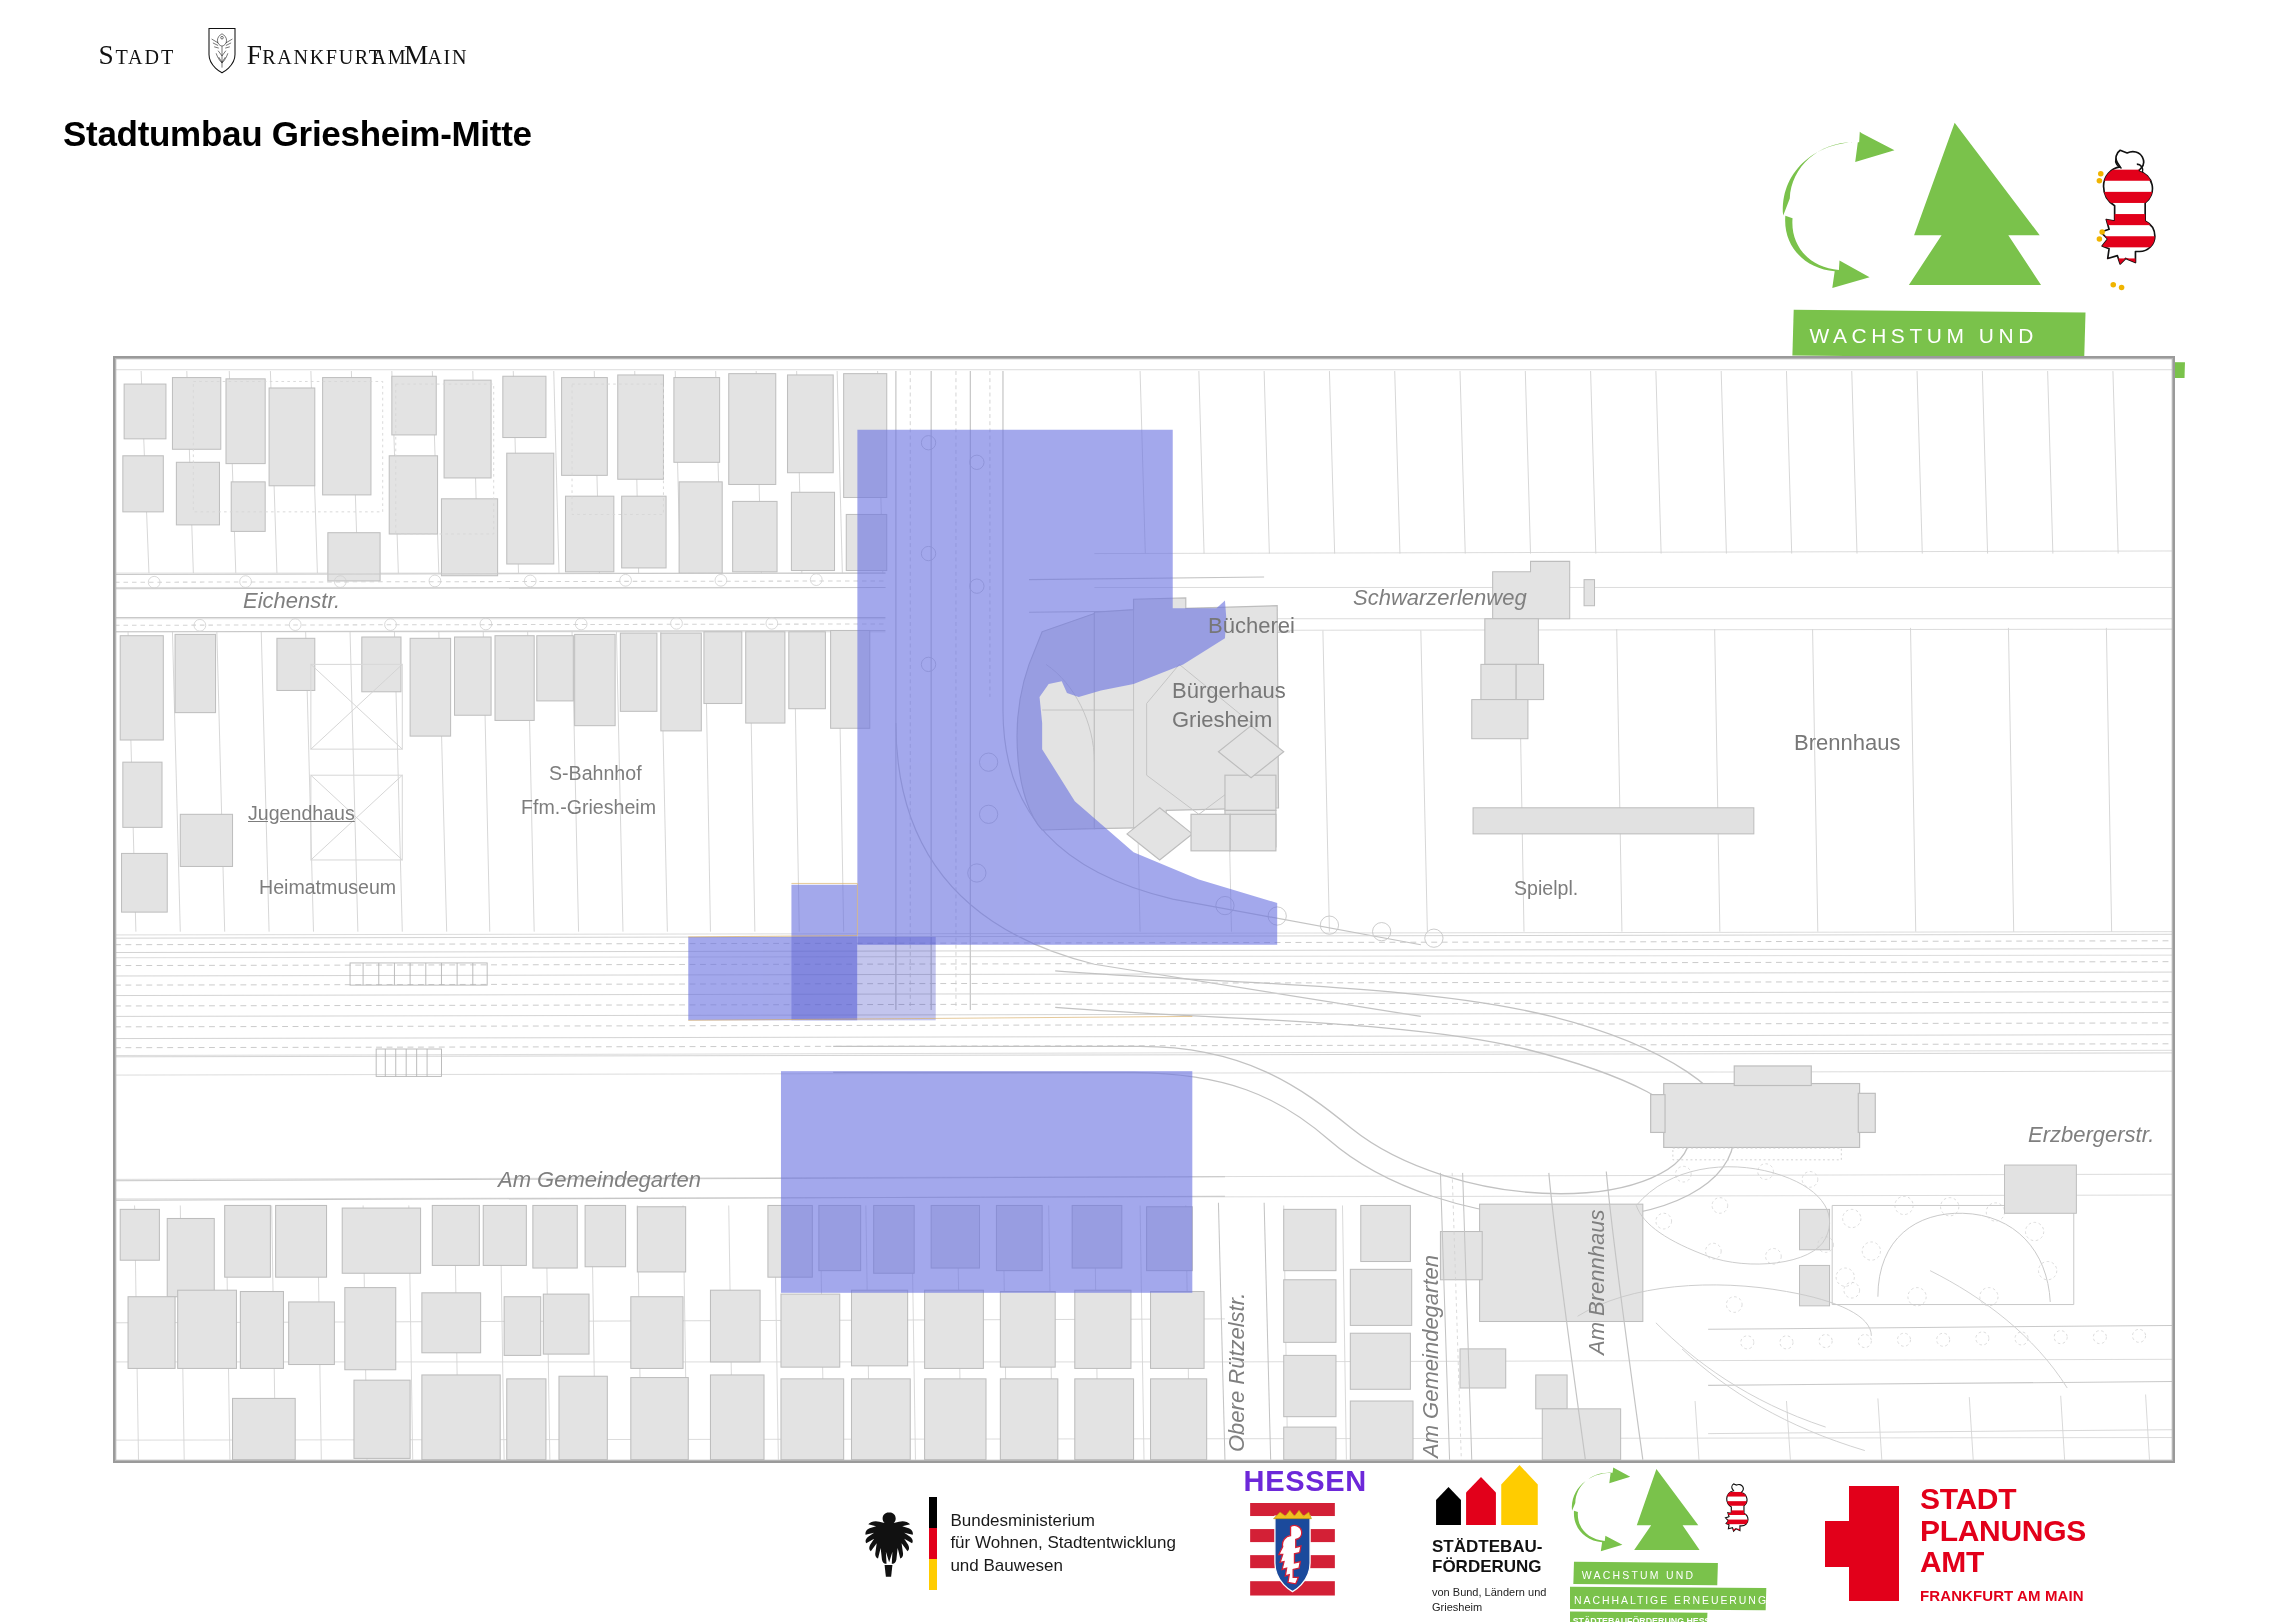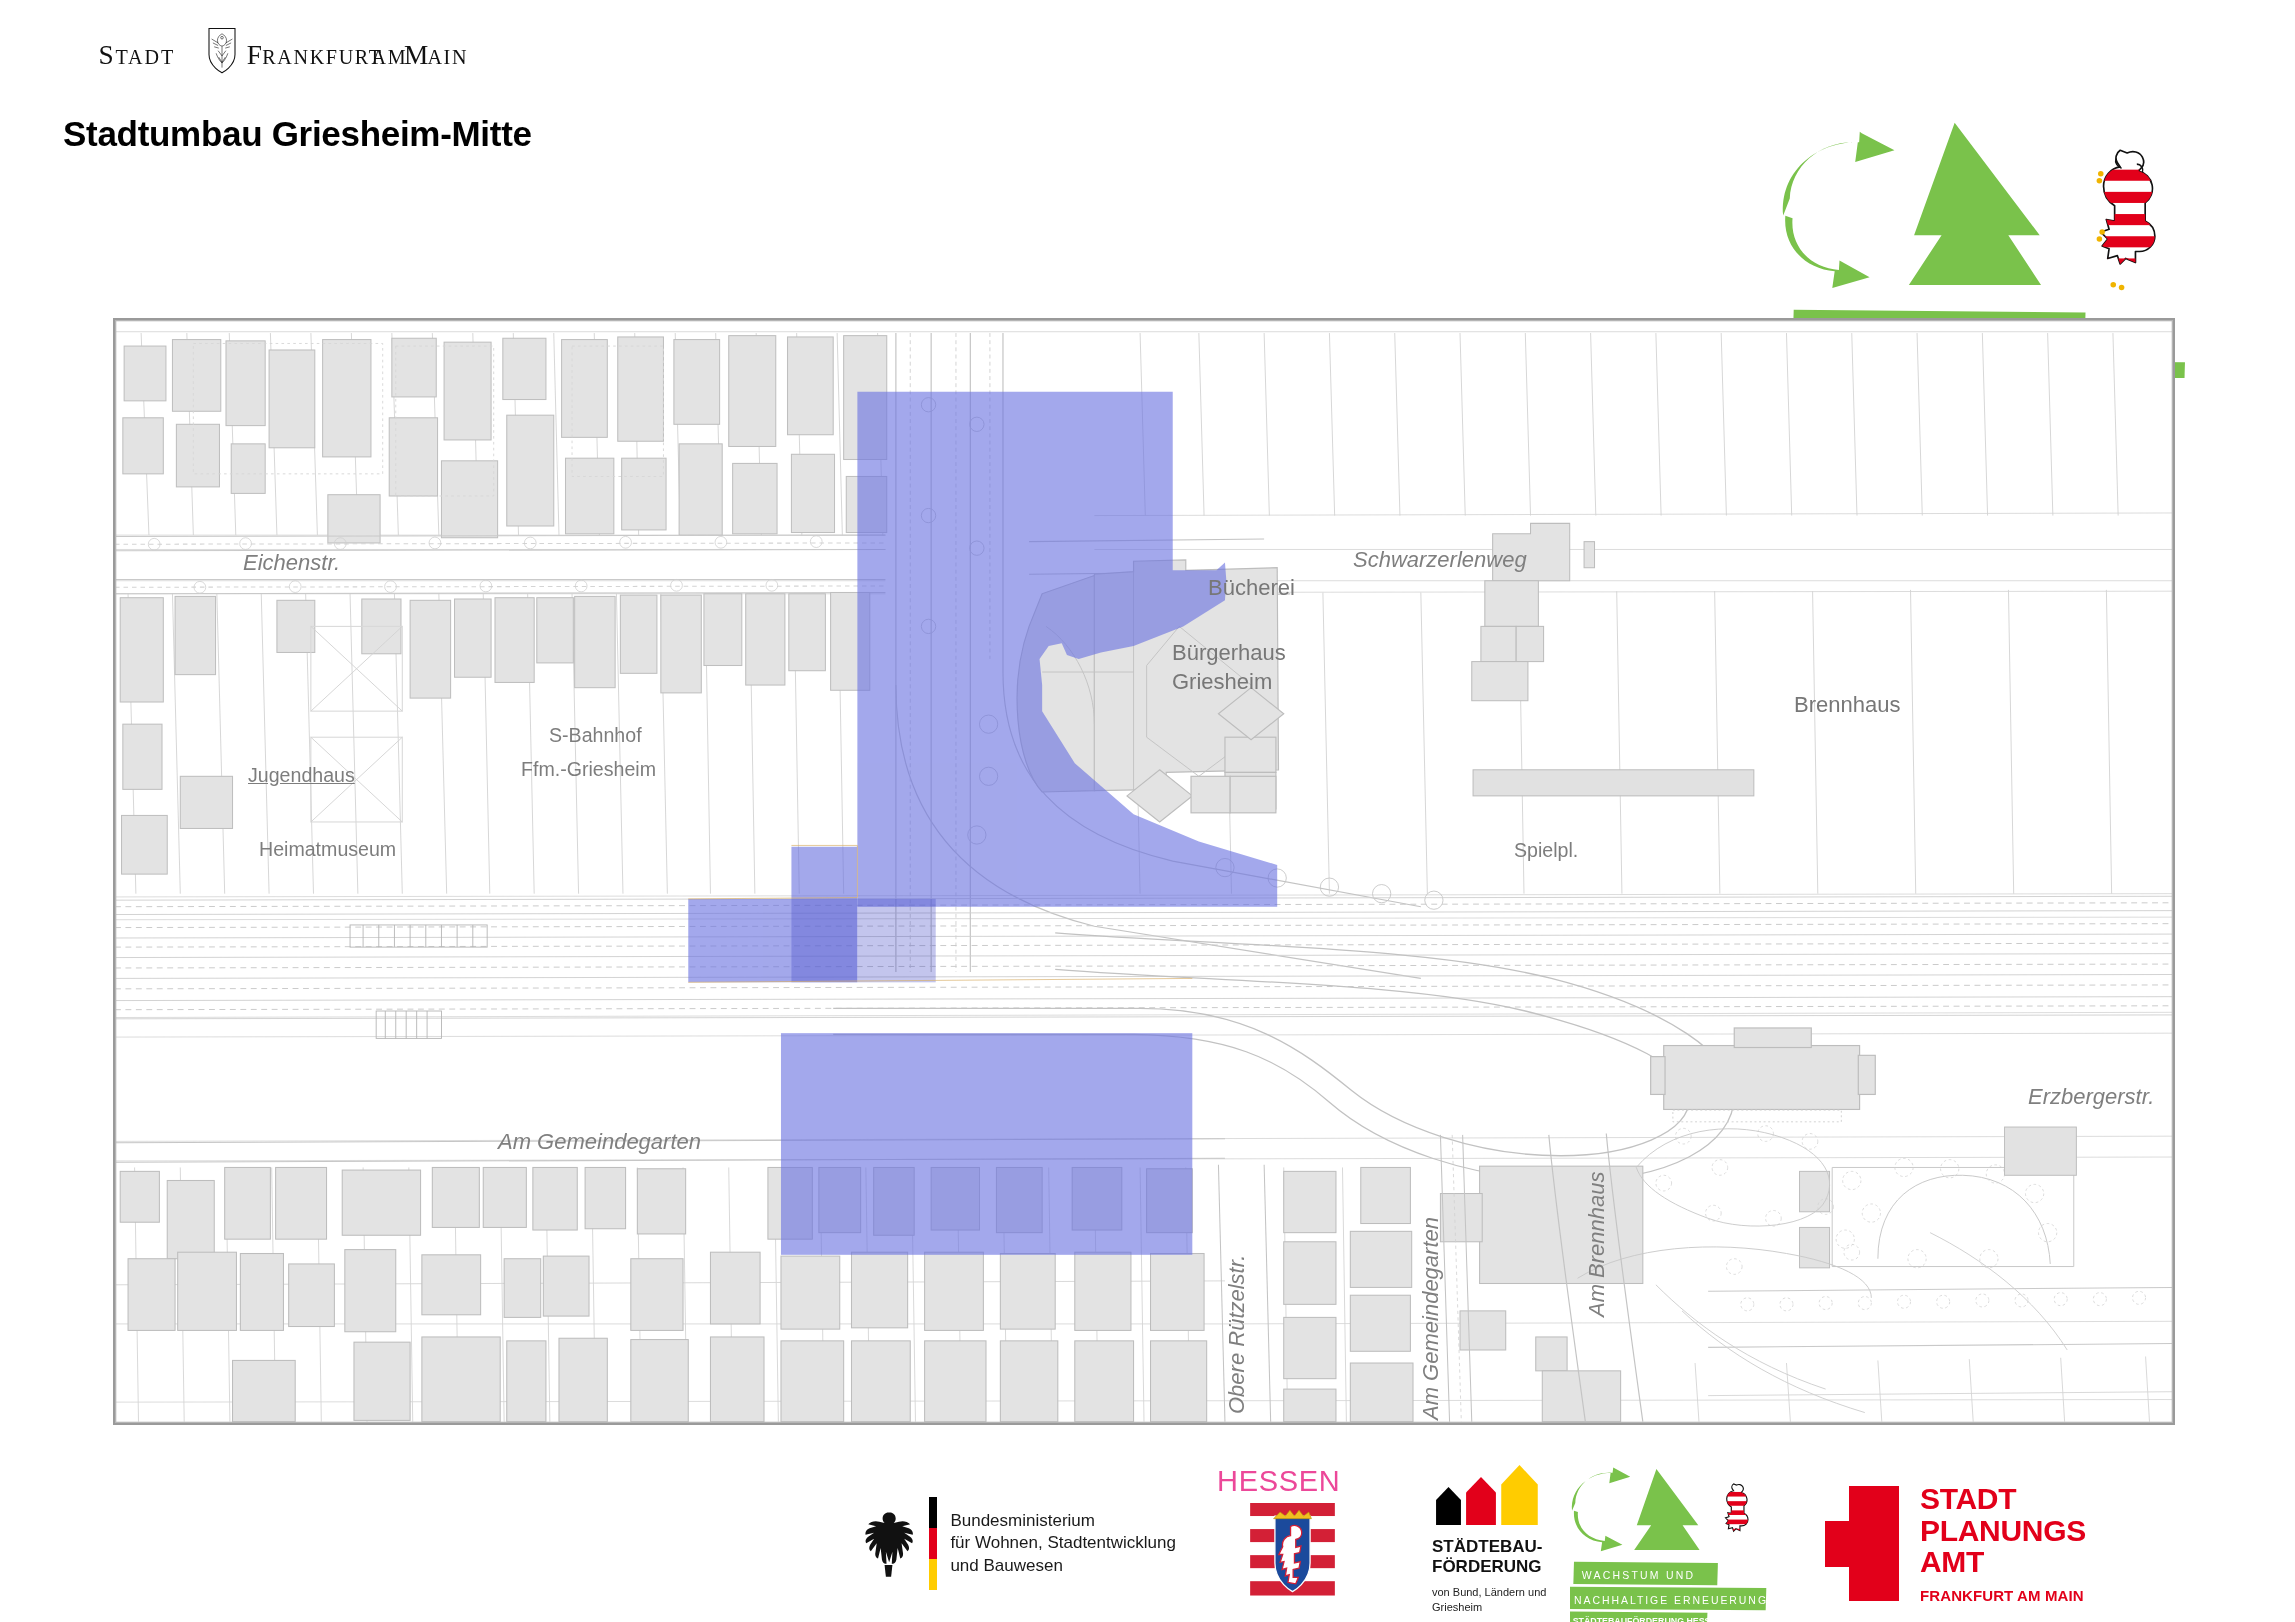--- a/index.html
+++ b/index.html
@@ -26,21 +26,21 @@
     color: #000; line-height: 1.05; margin-top: 10.5px; white-space: nowrap;
     font-family: "Liberation Sans", sans-serif;
   }
 
   
   .prog-logo { position: absolute; right: 59px; top: 116px; width: 458px; height: 262px; }
   .prog-logo svg { width: 100%; height: 100%; display: block; }
 
   
   .map-frame {
-    position: absolute; left: 113px; top: 318px;
+    position: absolute; left: 113px; top: 356px;
     width: 2062px; height: 1107px;
     border: 2.6px solid #9a9a9a;
     background: #ffffff;
     overflow: hidden;
   }
   .map-svg { position:absolute; left:0; top:0; width:100%; height:100%; }
 
   .map-label {
     position: absolute;
     color: #8d8d8d;
@@ -57,21 +57,21 @@
   .footer { position: absolute; left: 0; top: 1465px; width: 2295px; height: 157px; }
   .f-item { position: absolute; top: 0; height: 157px; }
 
   .bmwsb { left: 857px; width: 340px; }
   .bmwsb-row { display:flex; align-items:center; height:100%; gap:13px; padding-left:3.9px;}
   .bmwsb-flag { width: 8.5px; height: 93px; display:flex; flex-direction:column; }
   .bmwsb-flag i { display:block; flex:1; }
   .bmwsb-txt { font-size: 17px; line-height: 1.33; color:#1a1a1a; font-family:Liberation Sans, sans-serif; font-weight:400;}
 
   .hessen { left: 1217px; width: 150px; }
-  .hessen-word { color:#ec4899; font-size: 29px; font-weight: 400; letter-spacing: 0.7px; text-align:left; }
+  .hessen-word { color:#6d28d9; font-size: 29px; font-weight: 700; letter-spacing: 0.7px; text-align:right; }
   .hessen-flag { margin: 5.2px auto 0; width: 85px; height: 101px; position: relative; }
 
   .stbf { left: 1432px; width: 164px; }
   .stbf-houses { height: 60px; display:flex; align-items:flex-end; gap: 5.2px; padding-left: 3.9px;}
   .stbf-title { margin-top: 11.8px; font-size: 17px; font-weight: 700; line-height:1.2; color:#111; }
   .stbf-sub { margin-top: 7.9px; font-size: 11px; line-height:1.3; color:#222; }
 
   .wne { left: 1570px; width: 216px; }
   .wne svg { width:100%; height:100%; display:block; }
 

